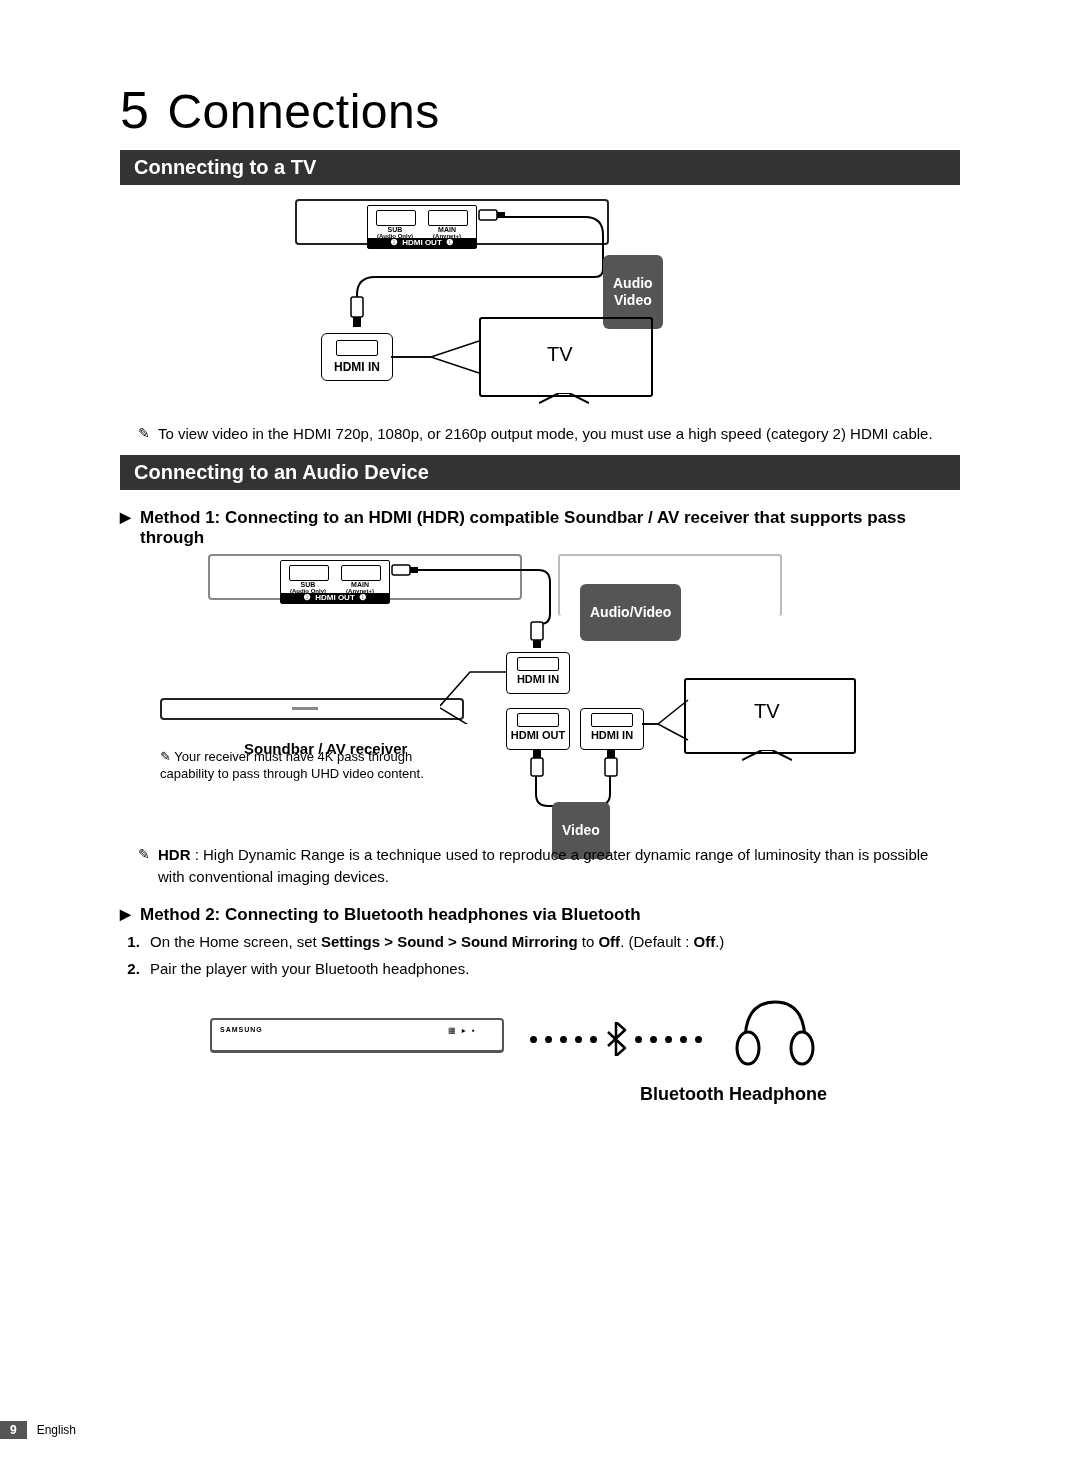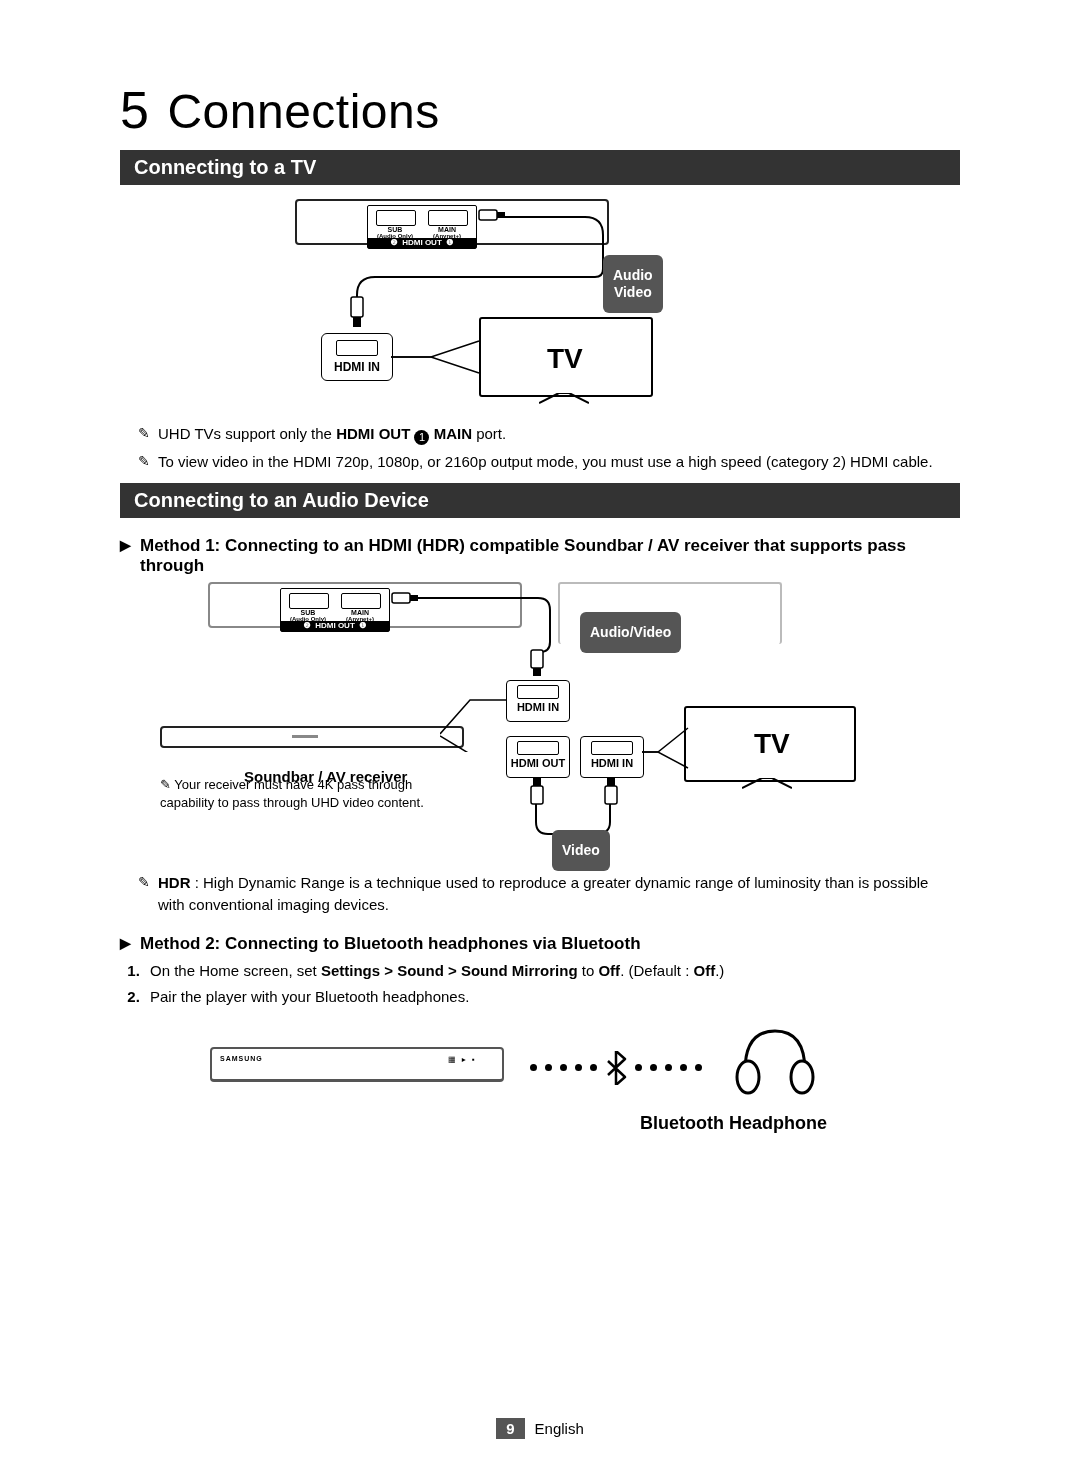--- a/index.html
+++ b/index.html
@@ -46,35 +46,35 @@
   }
   .diagram-placeholder { width: 490px; height: 210px; }
   .diagram-placeholder2 { width: 700px; height: 280px; margin: 0 auto 10px 40px;}
   .diagram-placeholder3 { width: 700px; height: 100px; margin: 18px auto 10px auto;}
   .pill {
     position: absolute;
     background: #555;
     color: #fff;
     font-weight: 700;
     font-size: 14px;
-    padding: 12px 10px;
+    padding: 20px 10px;
     border-radius: 6px;
     text-align: center;
     line-height: 1.2;
   }
   .port-label {
     position: absolute;
     font-size: 12px;
     font-weight: 700;
     text-align: center;
   }
   .tv-label {
     position: absolute;
-    font-size: 28px;
-    font-weight: 700;
+    font-size: 20px;
+    font-weight: 400;
   }
   .small-label {
     position: absolute;
     font-size: 13px;
     font-weight: 700;
   }
   .tv-box {
     position: absolute;
     border: 2px solid #000;
     border-radius: 3px;
@@ -170,22 +170,22 @@
     color: #fff;
     font-size: 11px;
     align-items: center;
     justify-content: center;
     vertical-align: -2px;
   }
   .footer {
     position: absolute;
     bottom: 40px;
     left: 0; right: 0;
-    text-align: center;
-    font-size: 15px;
+    text-align: left;
+    font-size: 12px;
   }
   .footer .pg {
     display: inline-block;
     background: #555;
     color: #fff;
     padding: 2px 10px;
     margin-right: 10px;
     font-weight: 700;
   }
   .bt-dots {
@@ -269,23 +269,20 @@
 
     <div class="tv-box" style="left:184px;top:118px;width:170px;height:76px;"></div>
     <svg style="left:244px;top:194px;width:50px;height:12px;">
       <path d="M0 10 L20 0 L30 0 L50 10" fill="none" stroke="#000" stroke-width="2"></path>
     </svg>
     <div class="tv-label" style="left:252px;top:144px;">TV</div>
   </div>
 
   <ul class="note-list">
     <li>
-      <span>UHD TVs support only the </span><b>HDMI OUT </b><span class="circled">1</span><b> MAIN</b><span> port.</span>
-    </li>
-    <li>
       <span>To view video in the HDMI 720p, 1080p, or 2160p output mode, you must use a high speed (category 2) HDMI cable.</span>
     </li>
   </ul>
 
   <div class="section-bar">Connecting to an Audio Device</div>
 
   <div class="method-heading">Method 1: Connecting to an HDMI (HDR) compatible Soundbar / AV receiver that supports pass through</div>
 
   <div class="diagram-placeholder2" style="position:relative;">
 

